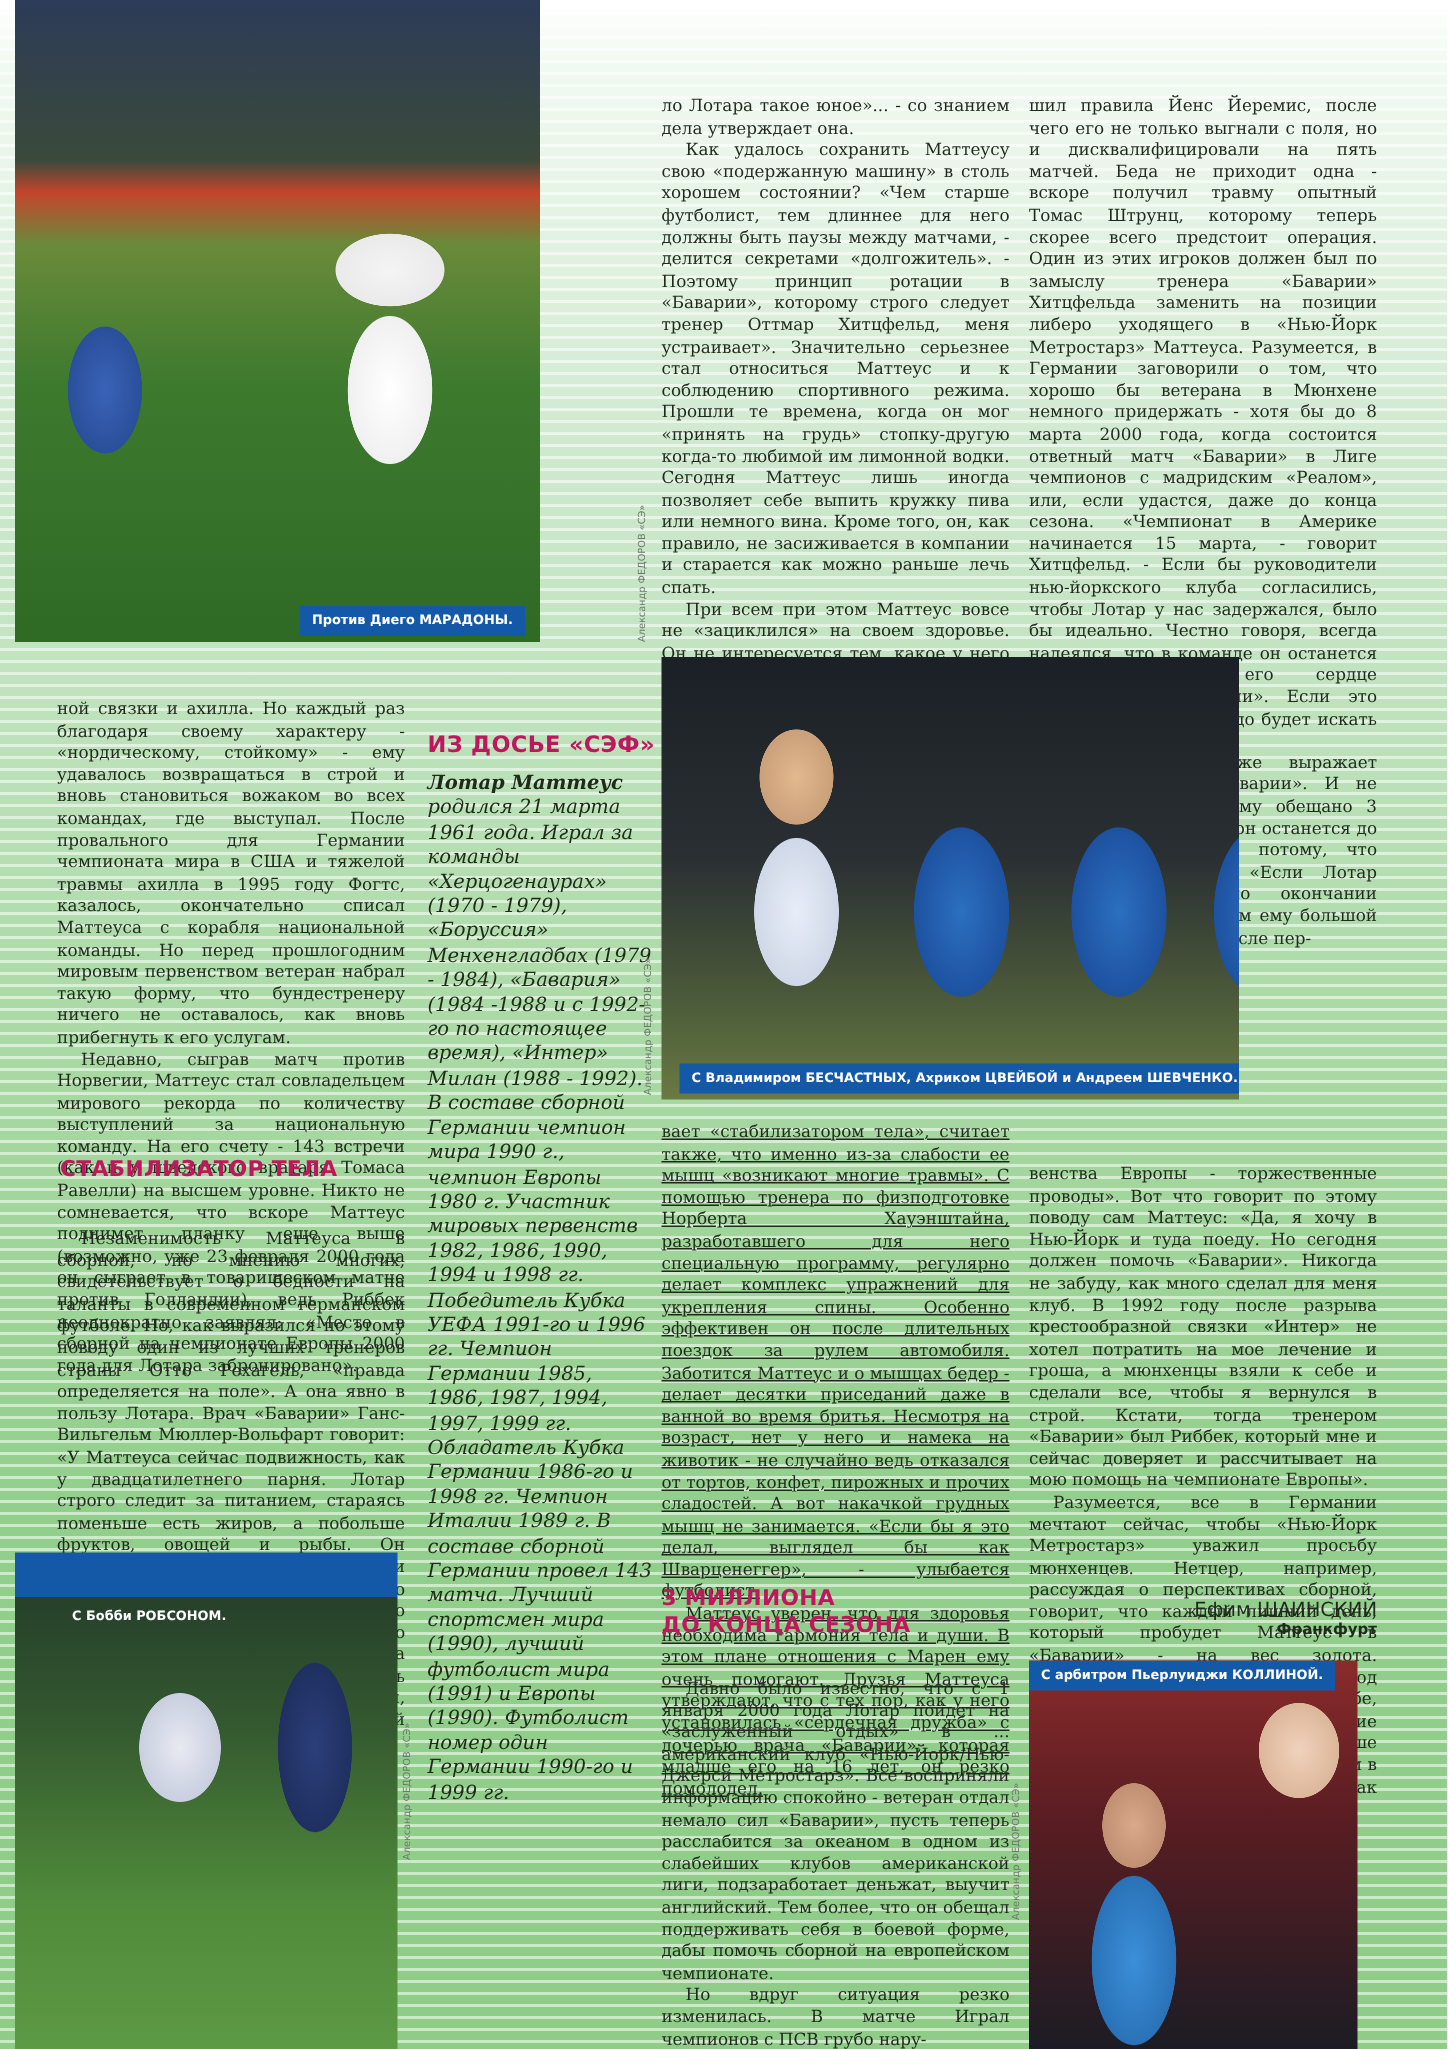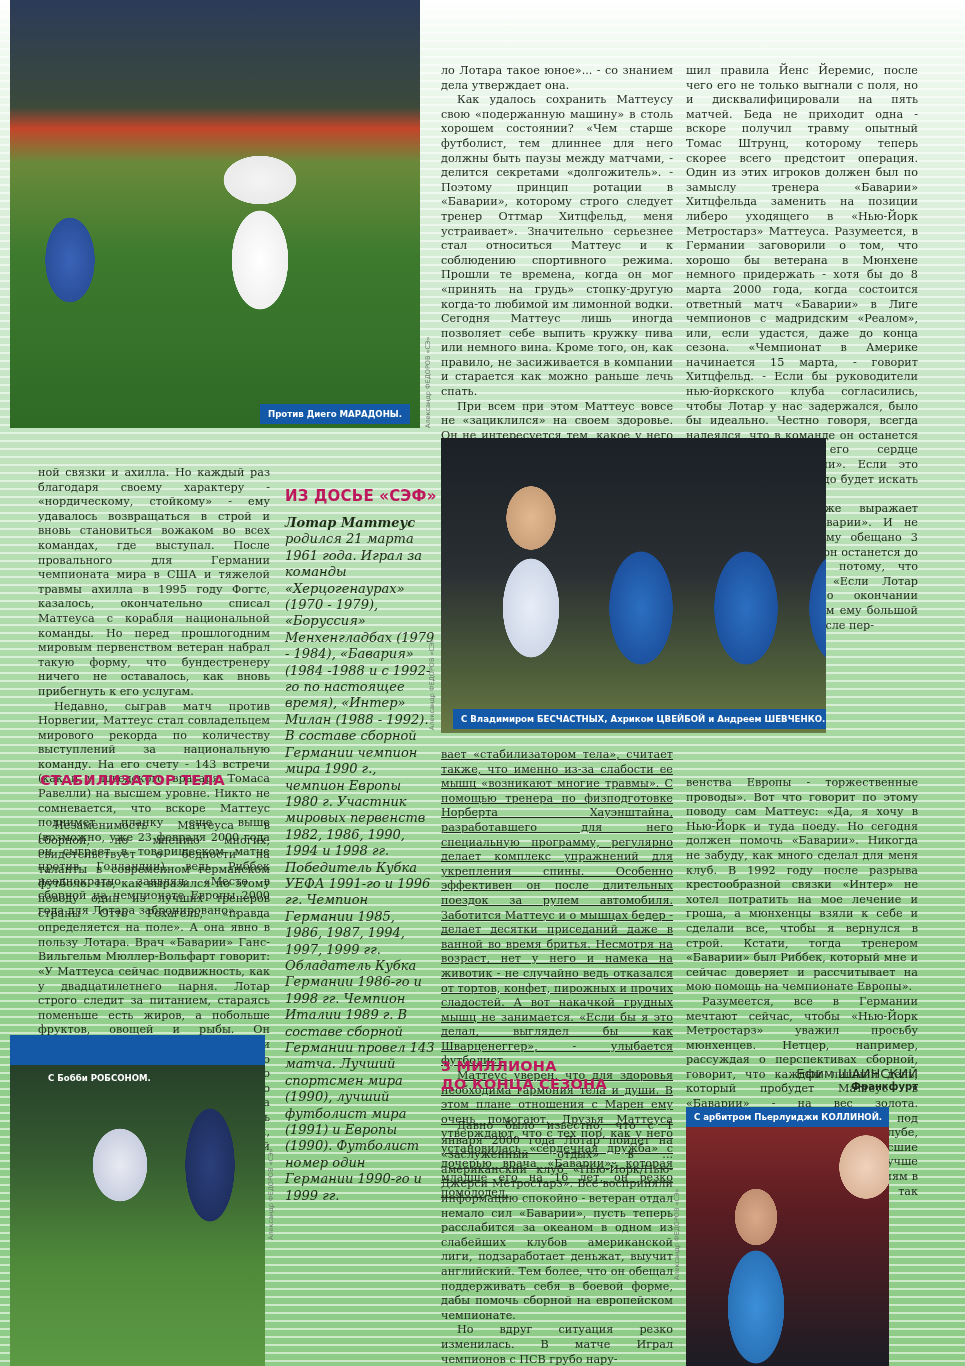--- a/index.html
+++ b/index.html
@@ -44,21 +44,21 @@
   }
   .dossier .name { font-weight:bold; }
   .author { position:absolute; font-family:"DejaVu Sans", sans-serif; text-align:right; }
   .endmark { display:inline-block; width:8px; height:8px; background:#111; margin-left:6px; vertical-align:middle; }
 </style>
 </head>
 <body>
 
 <div class="stripes"></div>
 
-<div class="photo" style="left:10px; top:0; width:410px; height:428px;
+<div class="photo" style="left:10px; top:0; width:350px; height:428px;
      background:
        radial-gradient(ellipse 60px 40px at 250px 180px, #f4f4f4 0%, #eaeaea 60%, rgba(0,0,0,0) 61%),
        radial-gradient(ellipse 40px 70px at 250px 260px, #ffffff 0%, #f0f0f0 70%, rgba(0,0,0,0) 71%),
        radial-gradient(ellipse 35px 60px at 60px 260px, #3a63b8 0%, #2a4f9a 70%, rgba(0,0,0,0) 71%),
        linear-gradient(180deg, #2c3b58 0%, #3b4a3a 25%, #c4452b 30%, #6a8a3a 38%, #3d7a2e 60%, #2f6a25 100%);">
   <div class="caption" style="right:10px; bottom:4px;">Против Диего МАРАДОНЫ.</div>
 </div>
 <div class="credit" style="left:424px; top:428px;">Александр ФЕДОРОВ «СЭ»</div>
 
 <div class="col" style="left:441px; top:40px; width:232px;">
@@ -123,21 +123,21 @@
 
 <div class="col" style="left:686px; top:752px; width:232px;">
   <p class="noindent">венства Европы - торжественные проводы». Вот что говорит по этому поводу сам Маттеус: «Да, я хочу в Нью-Йорк и туда поеду. Но сегодня должен помочь «Баварии». Никогда не забуду, как много сделал для меня клуб. В 1992 году после разрыва крестообразной связки «Интер» не хотел потратить на мое лечение и гроша, а мюнхенцы взяли к себе и сделали все, чтобы я вернулся в строй. Кстати, тогда тренером «Баварии» был Риббек, который мне и сейчас доверяет и рассчитывает на мою помощь на чемпионате Европы».</p>
   <p><span>Разумеется, все в Германии мечтают сейчас, чтобы «Нью-Йорк Метростарз» уважил просьбу мюнхенцев. Нетцер, например, рассуждая о перспективах сборной, говорит, что каждый лишний день, который пробудет Маттеус в «Баварии» - на вес золота. Аргументирует это тем, что под руководством Хитцфельда, в клубе, ставящем перед собой наивысшие задачи, ветеран сможет лучше подготовиться к летним испытаниям в Бельгии и Голландии. И так рассуждает не только он один.</span><span class="endmark"></span></p>
 </div>
 <div class="author" style="right:47px; top:1066px;">
   <div style="font-weight:normal; font-size:13px;">Ефим ШАИНСКИЙ</div>
   <div style="font-weight:bold; font-size:10px;">Франкфурт</div>
 </div>
 
-<div class="photo" style="left:686px; top:1107px; width:203px; height:259px;
+<div class="photo" style="left:686px; top:1107px; width:219px; height:259px;
      background:
        radial-gradient(ellipse 38px 45px at 180px 60px, #f0d2bc 0%, #dcb69a 70%, rgba(0,0,0,0) 71%),
        radial-gradient(ellipse 30px 40px at 70px 110px, #d9a98a 0%, #c18f72 70%, rgba(0,0,0,0) 71%),
        radial-gradient(ellipse 40px 80px at 70px 200px, #3b8fd8 0%, #2a72b8 70%, rgba(0,0,0,0) 71%),
        linear-gradient(180deg, #8a2b2b 0%, #5a1d22 40%, #1c1c24 100%);">
   <div class="caption" style="left:0; top:0;">С арбитром Пьерлуиджи КОЛЛИНОЙ.</div>
 </div>
 <div class="credit" style="left:673px; top:1280px;">Александр ФЕДОРОВ «СЭ»</div>
 
 </body></html>

